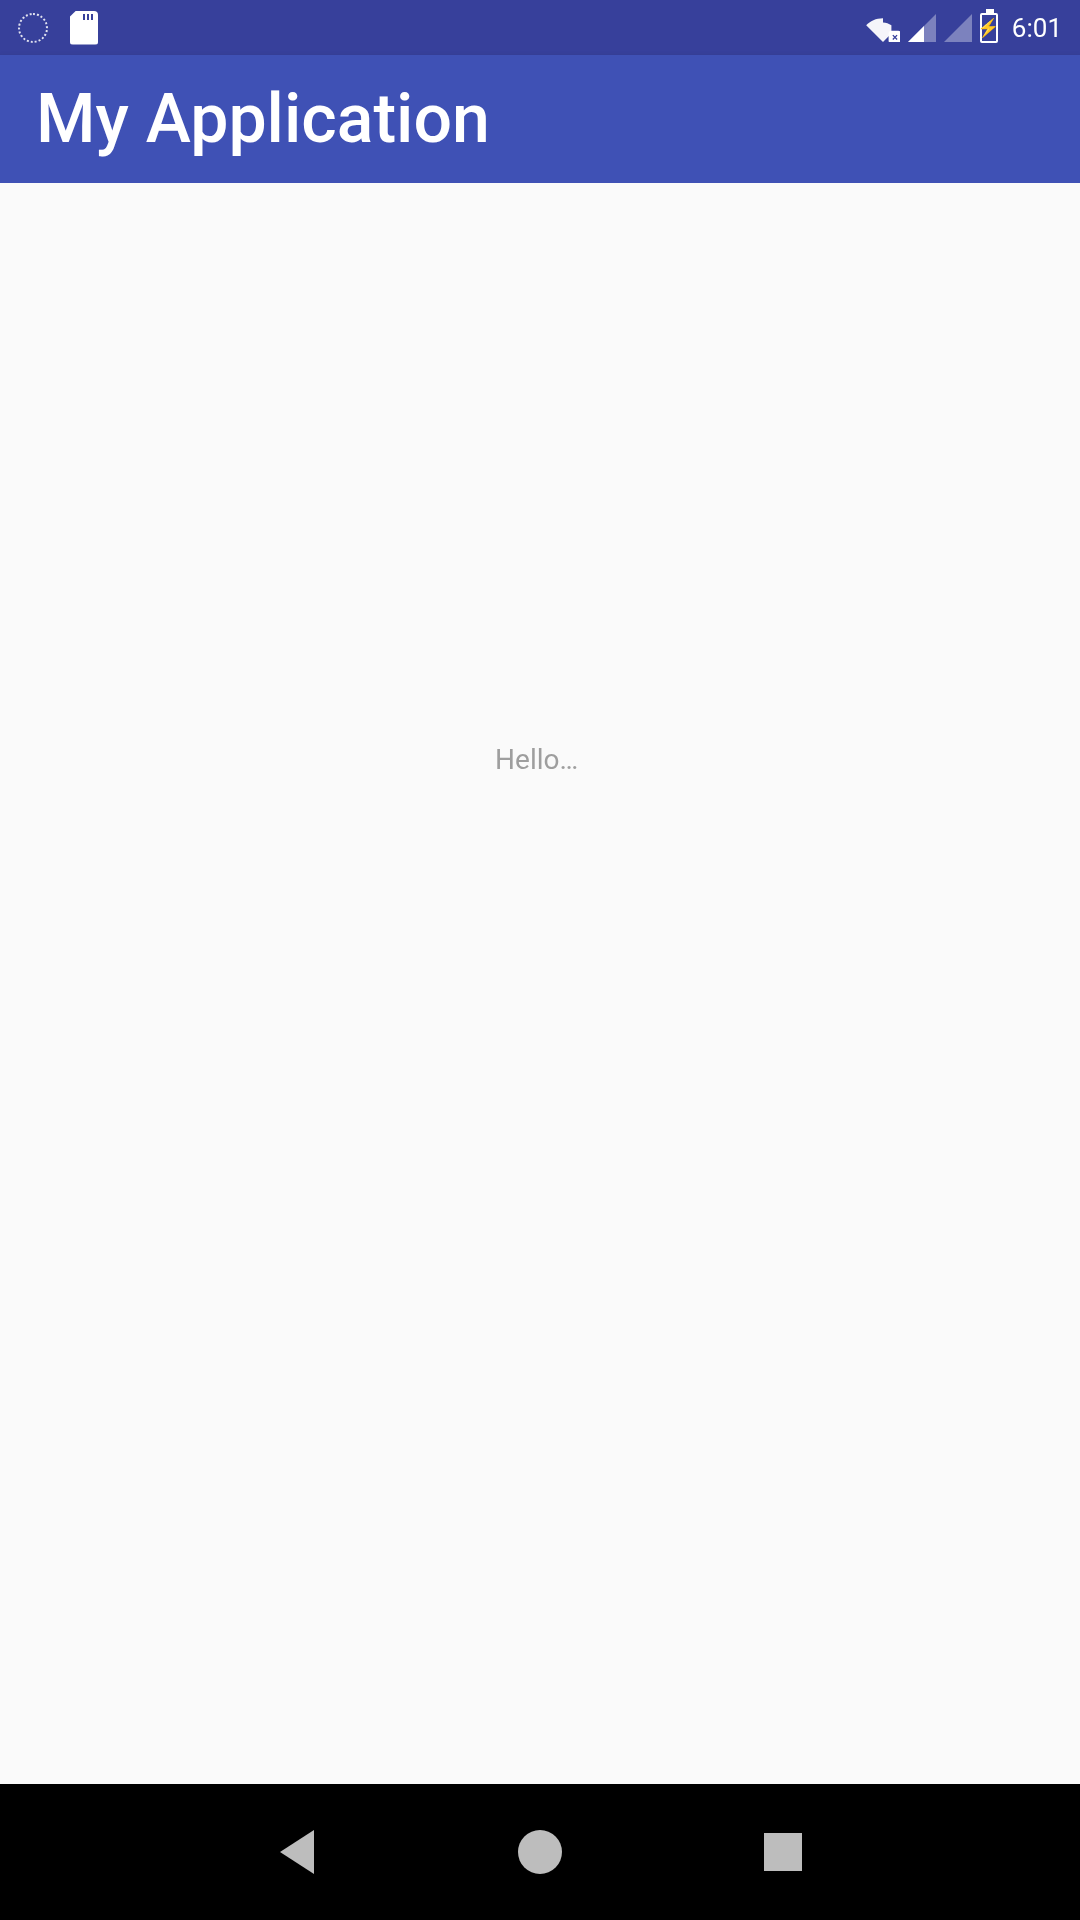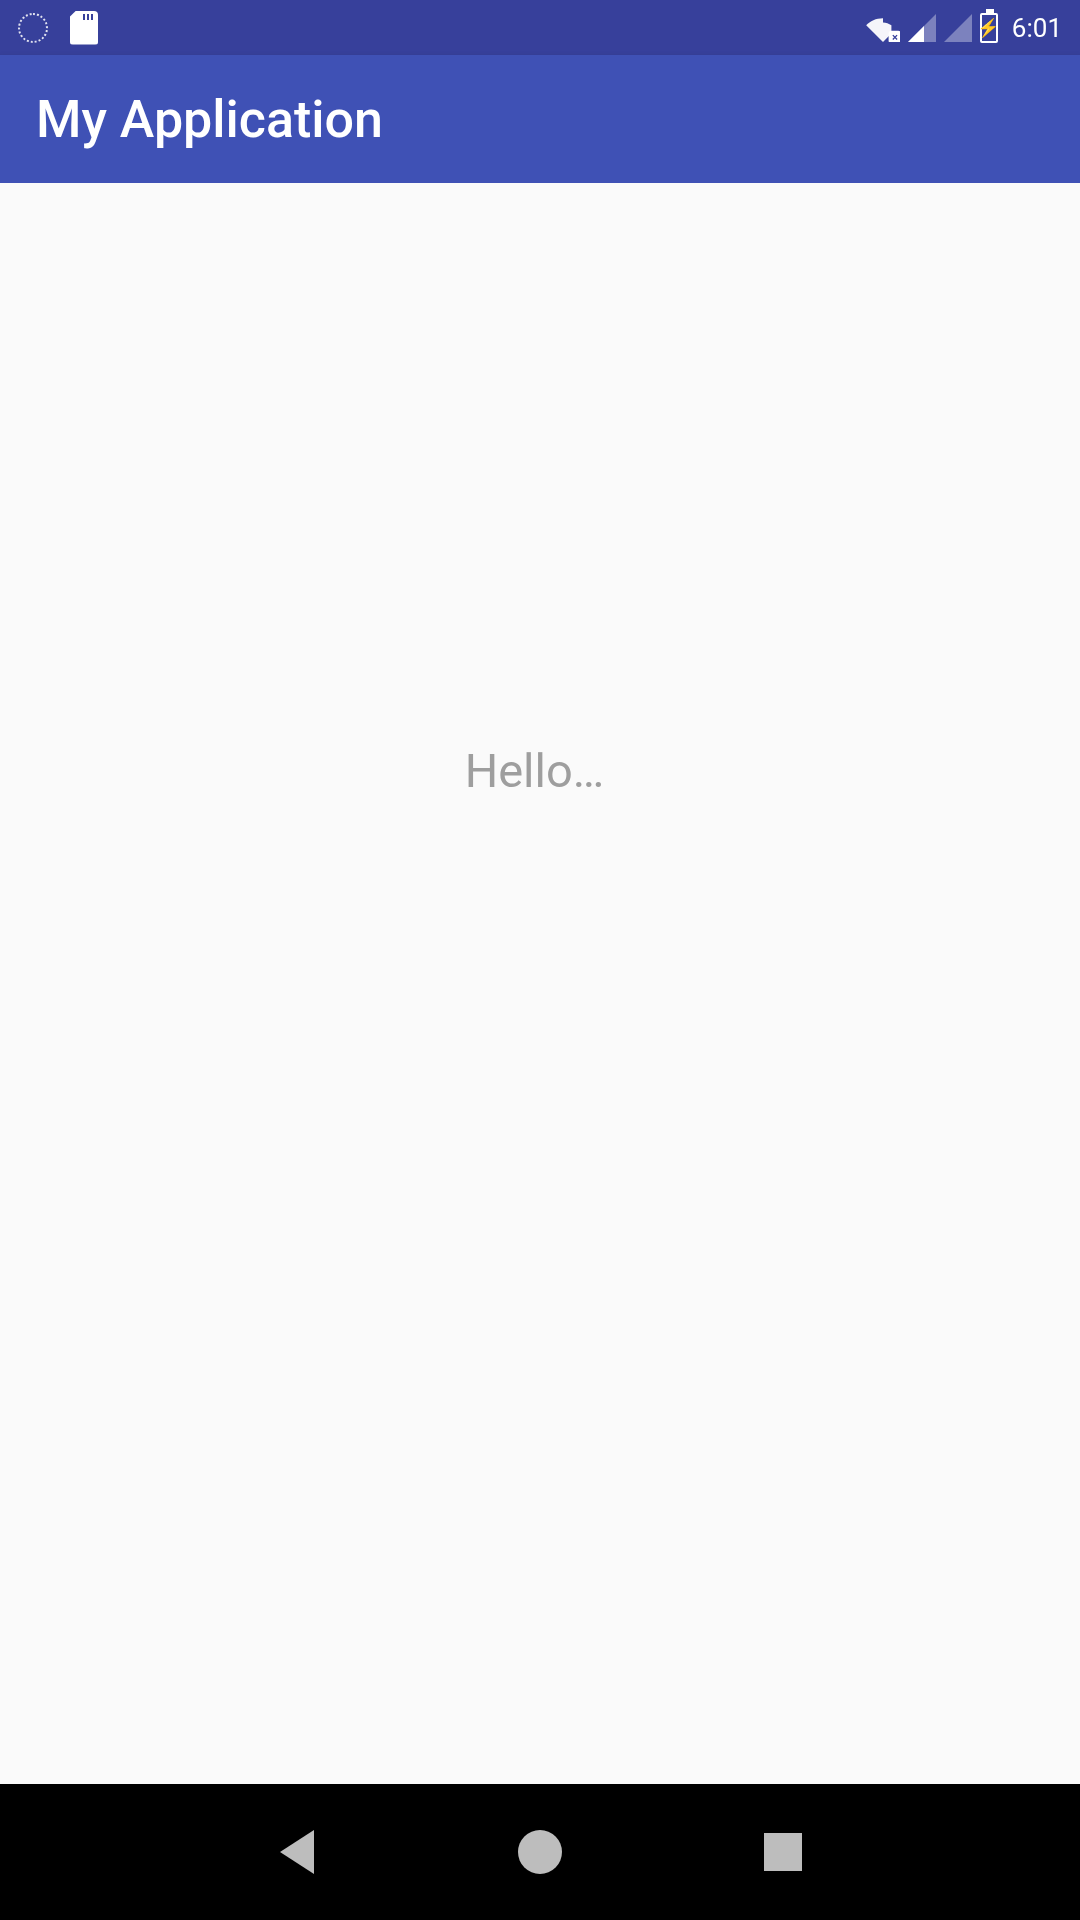--- a/index.html
+++ b/index.html
@@ -118,34 +118,34 @@
     .app-bar {
       height: 128px;
       background: #3f51b5;
       display: flex;
       align-items: center;
       padding: 0 36px;
       box-shadow: 0 3px 6px rgba(0,0,0,0.25);
     }
     .app-title {
       color: #ffffff;
-      font-size: 52px;
+      font-size: 68px;
       font-weight: 500;
     }
     .content {
       height: calc(1920px - 55px - 128px - 136px);
       position: relative;
       background: #fafafa;
     }
     .hello-text {
       position: absolute;
       top: 560px;
       left: 50%;
       transform: translateX(-54%);
-      font-size: 47px;
+      font-size: 28px;
       color: #9e9e9e;
       font-weight: 400;
     }
     .nav-bar {
       position: absolute;
       bottom: 0;
       left: 0;
       width: 100%;
       height: 136px;
       background: #000000;

